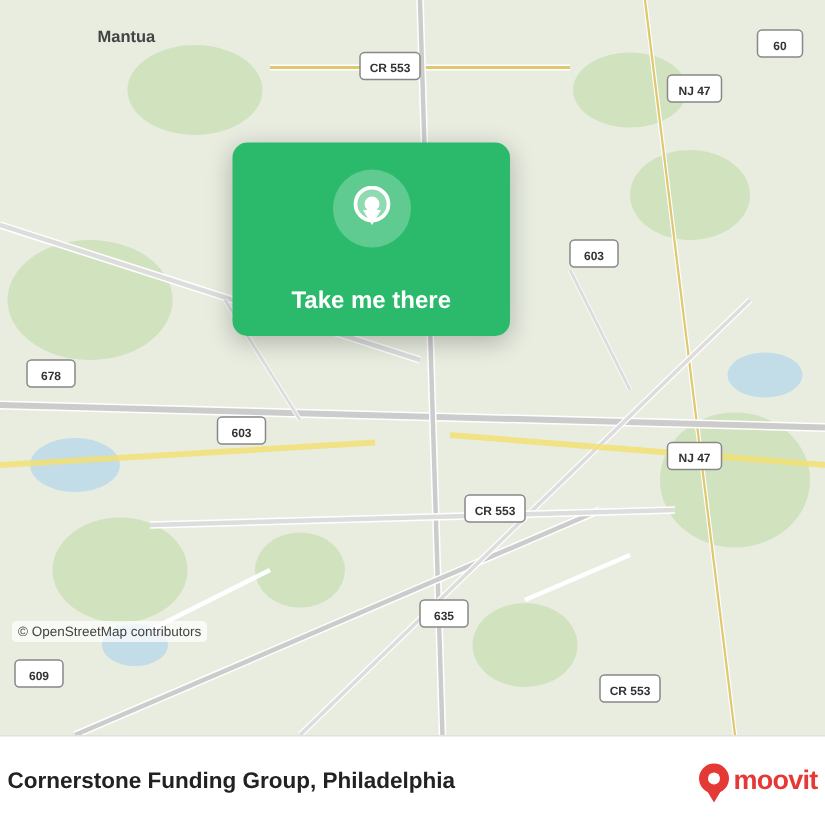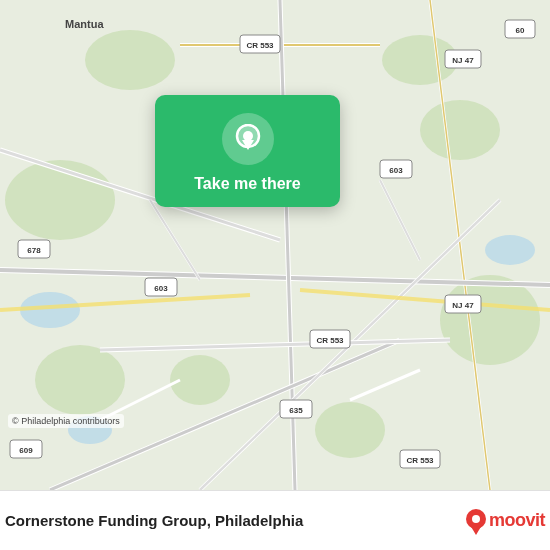--- a/index.html
+++ b/index.html
@@ -32,20 +32,21 @@
       top: 95px;
       left: 155px;
       width: 185px;
       background: #2bba6b;
       border-radius: 10px;
       display: flex;
       flex-direction: column;
       align-items: center;
       padding: 18px 20px 14px 20px;
       box-shadow: 0 4px 16px rgba(0,0,0,0.25);
+      gap: 17px;
     }
 
     #location-icon-wrap {
       width: 52px;
       height: 52px;
       background: rgba(255,255,255,0.25);
       border-radius: 50%;
       display: flex;
       align-items: center;
       justify-content: center;
@@ -198,21 +199,21 @@
     <text x="26" y="453" text-anchor="middle" font-size="8" fill="#333" font-weight="bold">609</text>
 
     <rect x="505" y="20" width="30" height="18" rx="3" fill="#fff" stroke="#888" stroke-width="1"></rect>
     <text x="520" y="33" text-anchor="middle" font-size="8" fill="#333" font-weight="bold">60</text>
 
     <text x="65" y="28" font-size="11" fill="#444" font-weight="bold">Mantua</text>
   </svg>
 
   
   <div id="osm-attribution">
-    <span>© Philadelphia contributors</span>
+    <span>© OpenStreetMap contributors</span>
   </div>
 
   
   <div id="popup-card">
     <div id="location-icon-wrap">
       <svg id="location-icon-svg" viewBox="0 0 30 30" xmlns="http://www.w3.org/2000/svg">
         <circle cx="15" cy="12" r="11" fill="rgba(255,255,255,0.3)" stroke="white" stroke-width="2.5"></circle>
         <circle cx="15" cy="12" r="5" fill="white"></circle>
         <polygon points="15,26 9,16 21,16" fill="white"></polygon>
       </svg>

